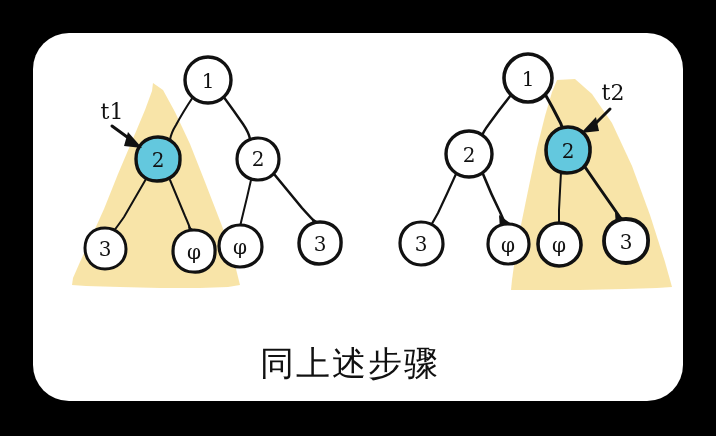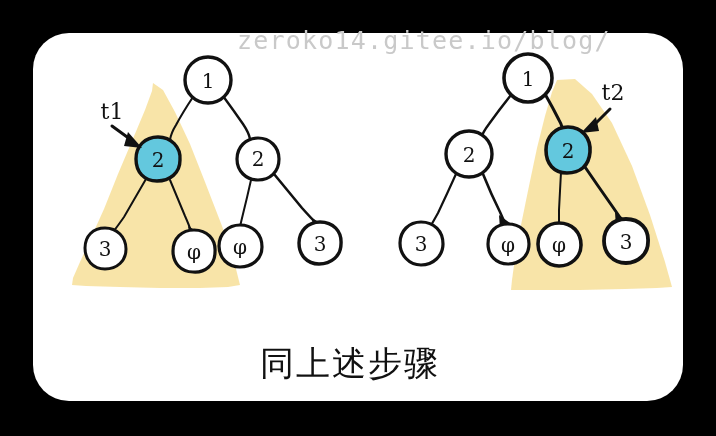--- a/index.html
+++ b/index.html
@@ -69,21 +69,20 @@
     letter-spacing: 2px;
   }
 </style>
 </head>
 <body>
 
 <div id="stage">
 
   <div id="card"></div>
 
-  <div id="watermark">zeroko14.gitee.io/blog/</div>
 
   <svg id="figure-svg" viewBox="0 0 716 436">
 
     <g>
 
       <path d="M 153 83 L 152 91 L 145 110 L 132 141 L 118 174 L 104 209
                L 90 240 L 80 262 L 73 278 L 72 285 L 86 286 L 120 287
                L 160 288 L 200 288 L 228 287 L 240 285 L 235 265
                L 222 226 L 205 182 L 190 144 L 175 112 L 163 90 Z" fill="#F8E3A3" opacity="0.95"></path>
 

